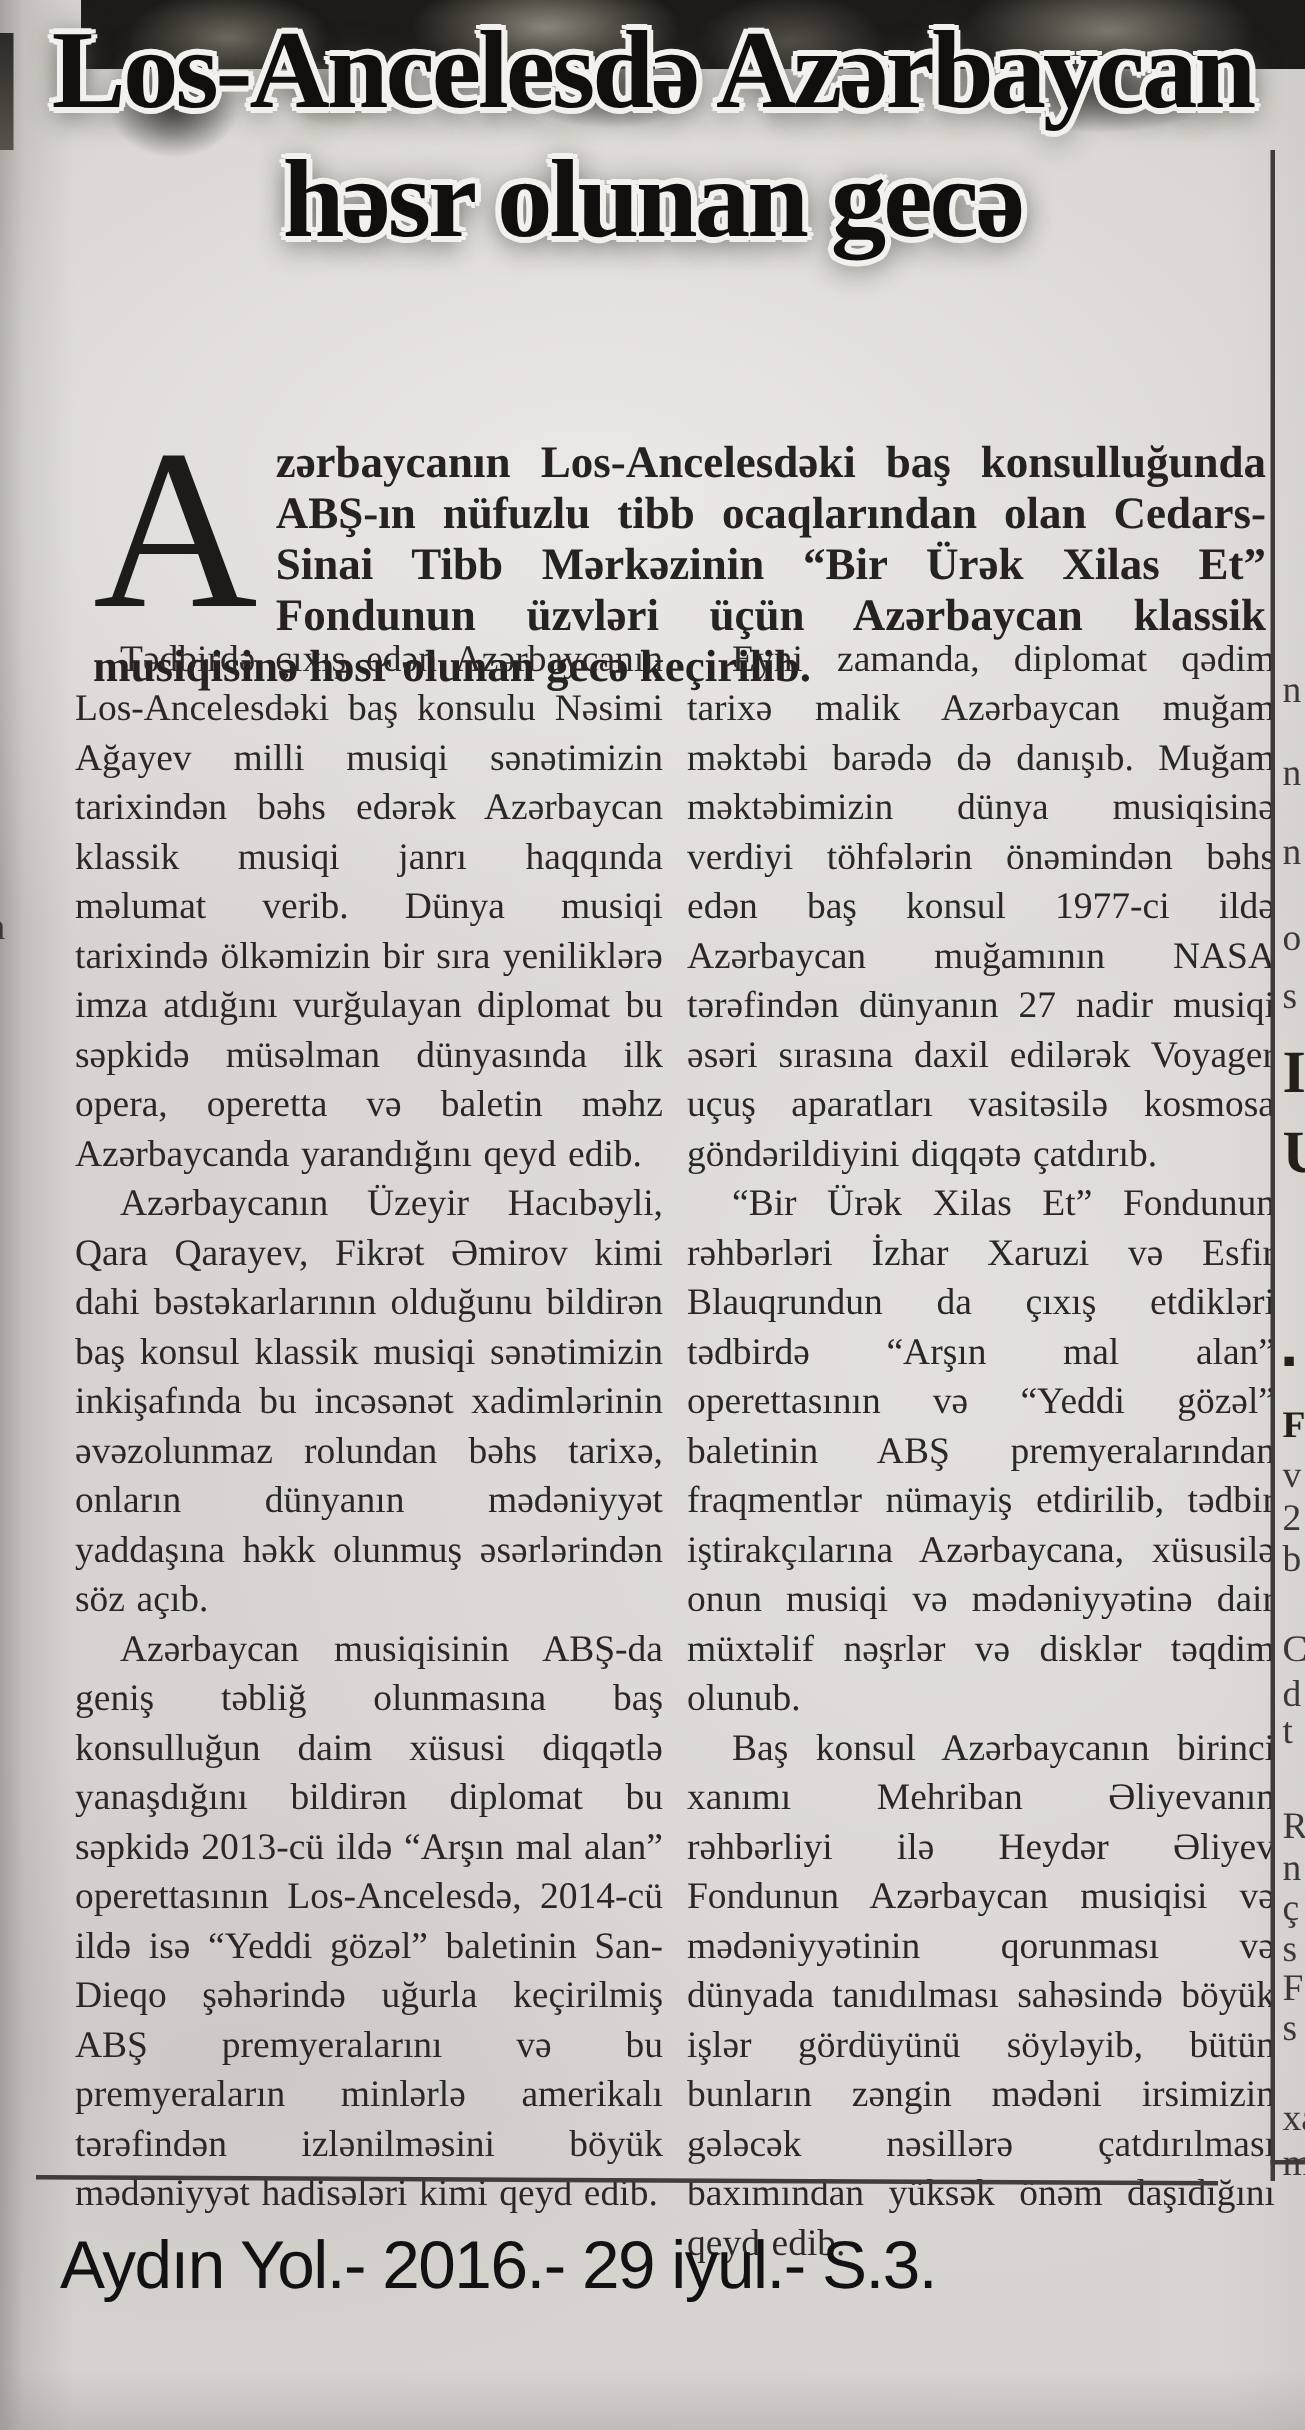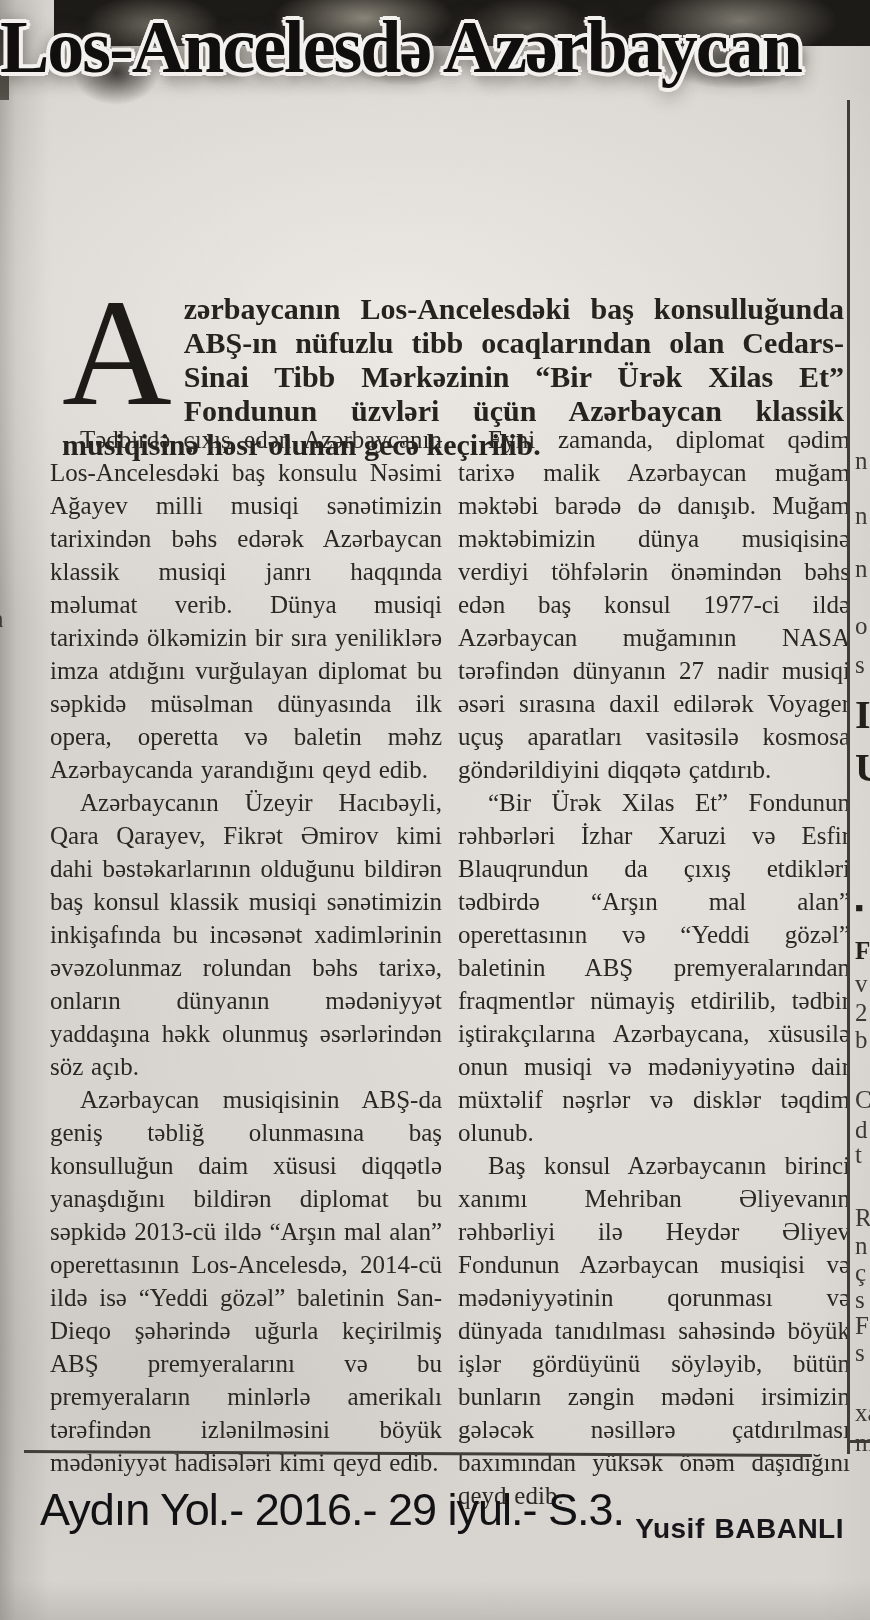--- a/index.html
+++ b/index.html
@@ -24,21 +24,21 @@
       radial-gradient(130px 50px at 84% 45%, #7e7a70, rgba(126,122,112,0) 75%),
       #1d1b18;}
   .photo-blob{position:absolute;pointer-events:none;}
   .blob-a{left:56px;top:26px;width:120px;height:92px;background:radial-gradient(closest-side, rgba(42,40,36,0.88), rgba(42,40,36,0) 72%);}
   .blob-b{left:320px;top:22px;width:170px;height:74px;background:radial-gradient(closest-side, rgba(58,55,50,0.75), rgba(58,55,50,0) 72%);}
   .blob-c{left:630px;top:20px;width:210px;height:80px;background:radial-gradient(closest-side, rgba(34,32,28,0.8), rgba(34,32,28,0) 72%);}
   .blob-d{left:180px;top:30px;width:90px;height:64px;background:radial-gradient(closest-side, rgba(150,145,135,0.6), rgba(150,145,135,0) 75%);}
   .edge-notch{position:absolute;left:0;top:22px;width:9px;height:78px;background:linear-gradient(180deg,#2c2a26,#57534c);}
 
   
-  .headline{position:absolute;top:4px;left:0;width:870px;
+  .headline{position:absolute;top:4px;left:0;width:870px;text-align:center;
     font-family:"Liberation Serif", serif;font-weight:bold;font-size:74px;line-height:86px;
     letter-spacing:-2px;color:#100f0e;
     text-shadow:
       -3px -3px 0 #f3f1ed, 3px -3px 0 #f3f1ed, -3px 3px 0 #f3f1ed, 3px 3px 0 #f3f1ed,
       0 -4px 0 #f3f1ed, 0 4px 0 #f3f1ed, -4px 0 0 #f3f1ed, 4px 0 0 #f3f1ed,
       0 0 20px rgba(74,71,66,0.85), 0 9px 16px rgba(92,89,83,0.5);}
 
   
   .lede{position:absolute;top:292px;left:62px;width:782px;
     font-size:30px;line-height:34px;font-weight:bold;text-align:justify;color:#26231f;}
@@ -75,37 +75,37 @@
 
   <div class="photo-strip"></div>
   <div class="photo-blob blob-a"></div>
   <div class="photo-blob blob-b"></div>
   <div class="photo-blob blob-c"></div>
   <div class="photo-blob blob-d"></div>
   <div class="edge-notch"></div>
 
   <div class="headline">
     <div>Los-Ancelesdə Azərbaycan</div>
+    <div>həsr olunan gecə</div>
   </div>
 
   <div class="lede">
     <span class="dropcap">A</span><span>zərbaycanın Los-Ancelesdəki baş konsulluğunda ABŞ-ın nüfuzlu tibb ocaqlarından olan Cedars-Sinai Tibb Mərkəzinin “Bir Ürək Xilas Et” Fondunun üzvləri üçün Azərbaycan klassik musiqisinə həsr olunan gecə keçirilib.</span>
   </div>
 
   <div class="columns">
     <div class="col">
       <p>Tədbirdə çıxış edən Azərbaycanın Los-Ancelesdəki baş konsulu Nəsimi Ağayev milli musiqi sənətimizin tarixindən bəhs edərək Azərbaycan klassik musiqi janrı haqqında məlumat verib. Dünya musiqi tarixində ölkəmizin bir sıra yeniliklərə imza atdığını vurğulayan diplomat bu səpkidə müsəlman dünyasında ilk opera, operetta və baletin məhz Azərbaycanda yarandığını qeyd edib.</p>
       <p>Azərbaycanın Üzeyir Hacıbəyli, Qara Qarayev, Fikrət Əmirov kimi dahi bəstəkarlarının olduğunu bildirən baş konsul klassik musiqi sənətimizin inkişafında bu incəsənət xadimlərinin əvəzolunmaz rolundan bəhs tarixə, onların dünyanın mədəniyyət yaddaşına həkk olunmuş əsərlərindən söz açıb.</p>
       <p>Azərbaycan musiqisinin ABŞ-da geniş təbliğ olunmasına baş konsulluğun daim xüsusi diqqətlə yanaşdığını bildirən diplomat bu səpkidə 2013-cü ildə “Arşın mal alan” operettasının Los-Ancelesdə, 2014-cü ildə isə “Yeddi gözəl” baletinin San-Dieqo şəhərində uğurla keçirilmiş ABŞ premyeralarını və bu premyeraların minlərlə amerikalı tərəfindən izlənilməsini böyük mədəniyyət hadisələri kimi qeyd edib.</p>
     </div>
     <div class="col">
       <p>Eyni zamanda, diplomat qədim tarixə malik Azərbaycan muğam məktəbi barədə də danışıb. Muğam məktəbimizin dünya musiqisinə verdiyi töhfələrin önəmindən bəhs edən baş konsul 1977-ci ildə Azərbaycan muğamının NASA tərəfindən dünyanın 27 nadir musiqi əsəri sırasına daxil edilərək Voyager uçuş aparatları vasitəsilə kosmosa göndərildiyini diqqətə çatdırıb.</p>
       <p>“Bir Ürək Xilas Et” Fondunun rəhbərləri İzhar Xaruzi və Esfir Blauqrundun da çıxış etdikləri tədbirdə “Arşın mal alan” operettasının və “Yeddi gözəl” baletinin ABŞ premyeralarından fraqmentlər nümayiş etdirilib, tədbir iştirakçılarına Azərbaycana, xüsusilə onun musiqi və mədəniyyətinə dair müxtəlif nəşrlər və disklər təqdim olunub.</p>
       <p>Baş konsul Azərbaycanın birinci xanımı Mehriban Əliyevanın rəhbərliyi ilə Heydər Əliyev Fondunun Azərbaycan musiqisi və mədəniyyətinin qorunması və dünyada tanıdılması sahəsində böyük işlər gördüyünü söyləyib, bütün bunların zəngin mədəni irsimizin gələcək nəsillərə çatdırılması baxımından yüksək önəm daşıdığını qeyd edib.</p>
-      <p class="byline">Yusif BABANLI</p>
     </div>
   </div>
 
   <div class="rule-h"></div>
   <div class="rule-v"></div>
   <div class="corner-mark"></div>
 
   <div class="citation">Aydın Yol.- 2016.- 29 iyul.- S.3.</div>
 
 <span class="frag left" style="top: 606px;">n</span>

